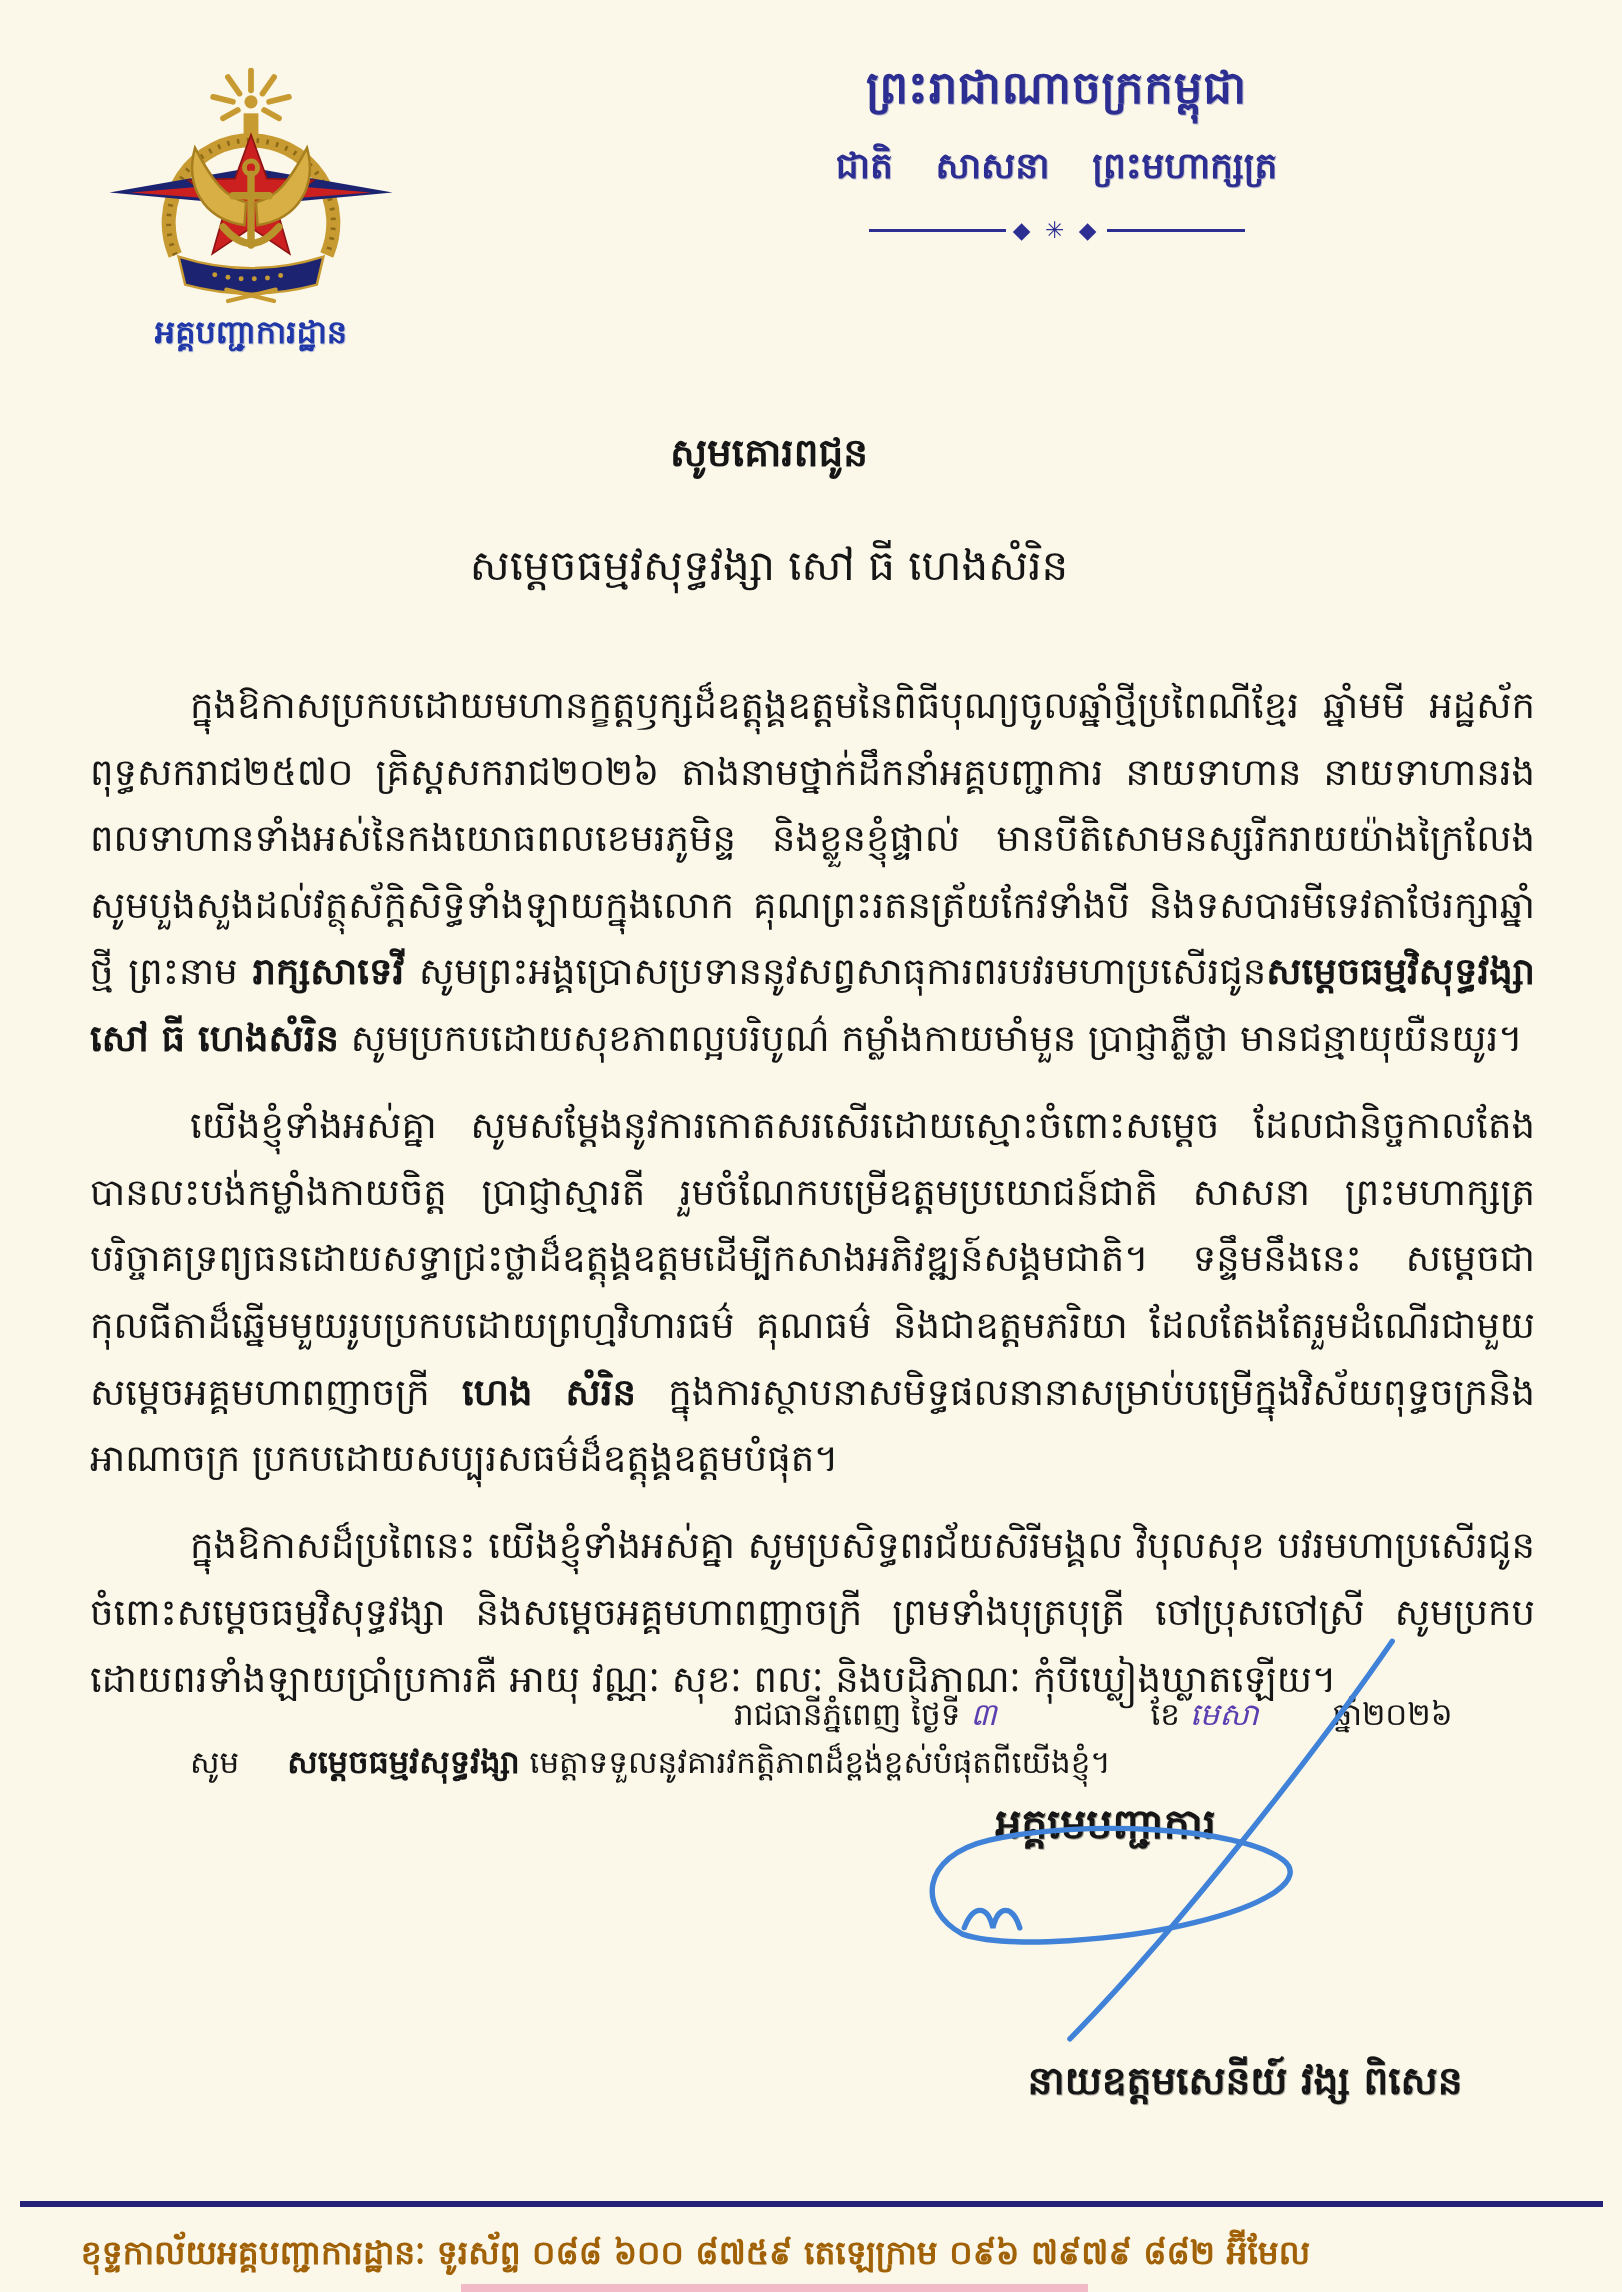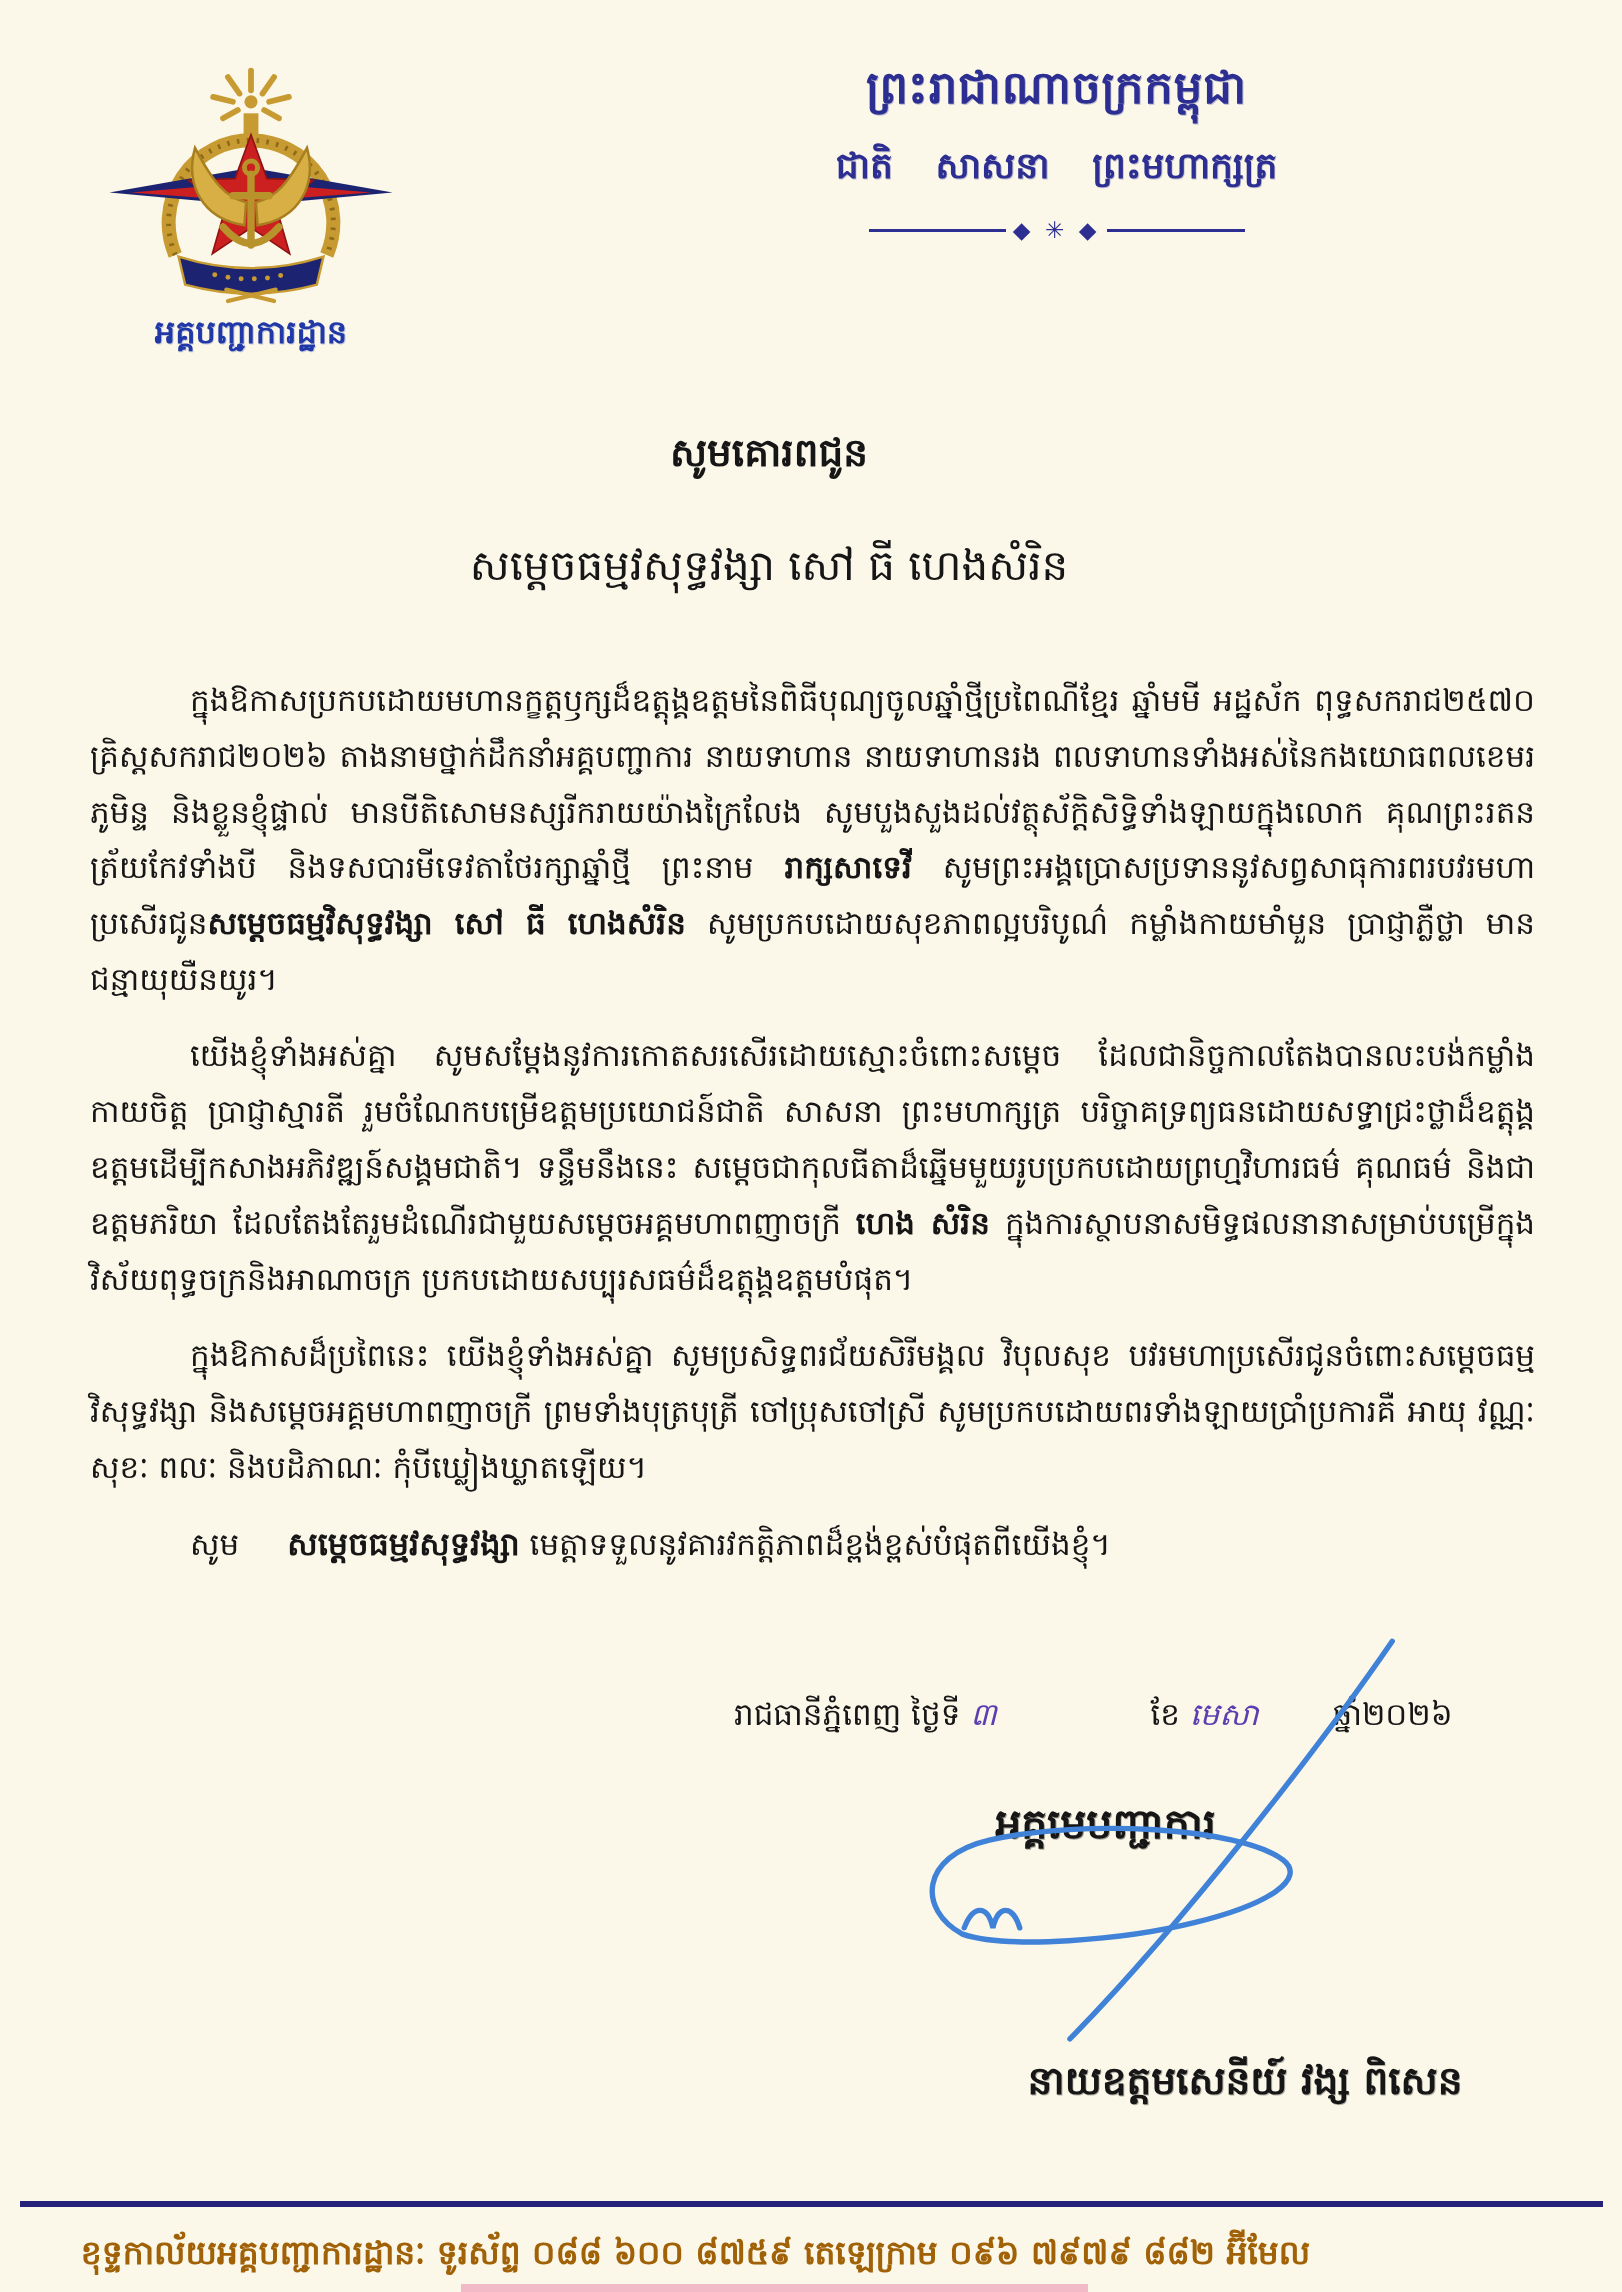--- a/index.html
+++ b/index.html
@@ -25,21 +25,21 @@
   .divider .dl{flex:1;height:2.7px;background:#2c2f91;}
   .divider .orn{font-size:23px;line-height:1;letter-spacing:3.6px;}
   
   .title-block{position:absolute;left:0;top:428px;width:1538px;text-align:center;}
   .title-line1{font-size:39px;font-weight:700;}
   .title-line2{margin-top:54px;font-size:42px;font-weight:400;text-align:center;}
   .salutation{position:absolute;left:90px;top:616px;font-size:33px;}
   
   .letter-body{position:absolute;left:90px;top:673px;width:1445px;}
   .para{
-    font-size:31px;line-height:1.8;text-align:justify;
+    font-size:37px;line-height:1.8;text-align:justify;
     text-indent:100px;margin:0 0 20.6px 0;
   }
   .para b{font-weight:700;}
   .closing-para{text-indent:100px;font-size:31px;line-height:1.8;margin:9px 0 0 0;}
   .closing-para b{font-size:32px;margin-left:48px;}
   
   .dateline{position:absolute;left:734px;top:1687px;width:887px;font-size:31px;line-height:1.78;}
   .hand{color:#5b3fb0;font-style:italic;font-weight:500;}
   .gap-lg{display:inline-block;width:134px;}
   .gap-md{display:inline-block;width:54px;}

